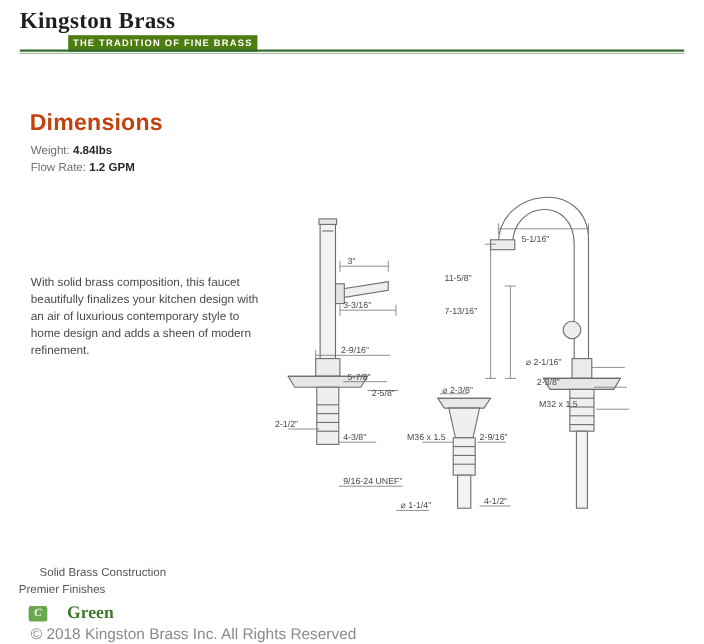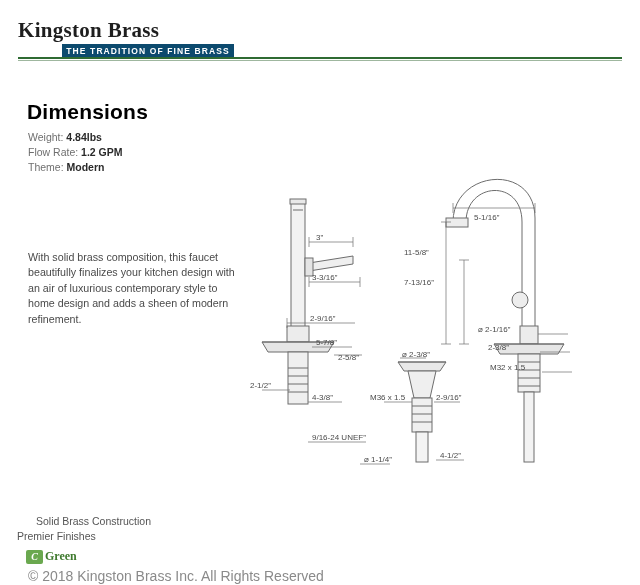--- a/index.html
+++ b/index.html
@@ -12,39 +12,39 @@
     font-family: "Liberation Sans", sans-serif;
     color: #3a3a3a;
     position: relative;
     overflow: hidden;
   }
 
   
   .header {
     position: absolute;
     left: 0; top: 0;
-    width: 548px; height: 56px; margin-top: 12px;
+    width: 548px; height: 56px;
   }
   .brand-wrap {
     position: absolute;
     left: 18px; top: 6px;
     width: 240px;
   }
   .brand-name {
     font-family: "Liberation Serif", serif;
     font-size: 21px;
     font-weight: bold;
     letter-spacing: 0.3px;
     color: #1e1e1e;
     line-height: 24px;
     white-space: nowrap;
   }
   .brand-bar {
     margin-top: 2px;
-    background: #0c4a6e;
+    background: #4d7c0f;
     color: #ffffff;
     font-size: 8.5px;
     letter-spacing: 1.1px;
     font-weight: bold;
     text-align: center;
     padding: 2px 0 3px 0;
     width: 172px;
     margin-left: 44px;
   }
   .header-rule {
@@ -59,21 +59,21 @@
     width: 604px; height: 1px;
     background: #9fb79f;
   }
 
   
   .dim-title {
     position: absolute;
     left: 27px; top: 100px;
     font-size: 21px;
     font-weight: bold;
-    color: #000000;
+    color: #c2410c;
     letter-spacing: 0.2px;
   }
   .spec-list {
     position: absolute;
     left: 28px; top: 130px;
     width: 230px;
     font-size: 10.5px;
     line-height: 15.2px;
     color: #6f6f6f;
   }
@@ -111,24 +111,24 @@
     font-family: "Liberation Serif", serif;
     font-style: italic;
     font-size: 10px;
     font-weight: bold;
     text-align: center;
     line-height: 14px;
     border-radius: 2px;
   }
   .calgreen .cgtext {
     font-family: "Liberation Serif", serif;
-    font-size: 12px;
+    font-size: 16px;
     font-weight: bold;
     color: #3f7a2e;
-    margin-left: 2px;
+    margin-left: 18px;
   }
   .copyright {
     position: absolute;
     left: 28px; top: 568px;
     font-size: 14px; color: #8a8a8a;
   }
 
   
   .drawing {
     position: absolute;
@@ -152,24 +152,20 @@
 <div class="dim-title">Dimensions</div>
 
 <div class="spec-list">
   <div>
     <span>Weight:</span>
     <span class="val">4.84lbs</span>
   </div>
   <div>
     <span>Flow Rate:</span>
     <span class="val">1.2 GPM</span>
-  </div>
-  <div>
-    <span>Theme:</span>
-    <span class="val">Modern</span>
   </div>
 </div>
 
 <div class="desc">With solid brass composition, this faucet beautifully finalizes your kitchen design with an air of luxurious contemporary style to home design and adds a sheen of modern refinement.</div>
 
 <div class="drawing">
 <svg width="390" height="360" viewBox="0 0 390 360" xmlns="http://www.w3.org/2000/svg">
   <g fill="none" stroke="#6d6d6d" stroke-width="1">
 
     <rect x="41" y="73" width="14" height="135" fill="#f2f2f2"></rect>

